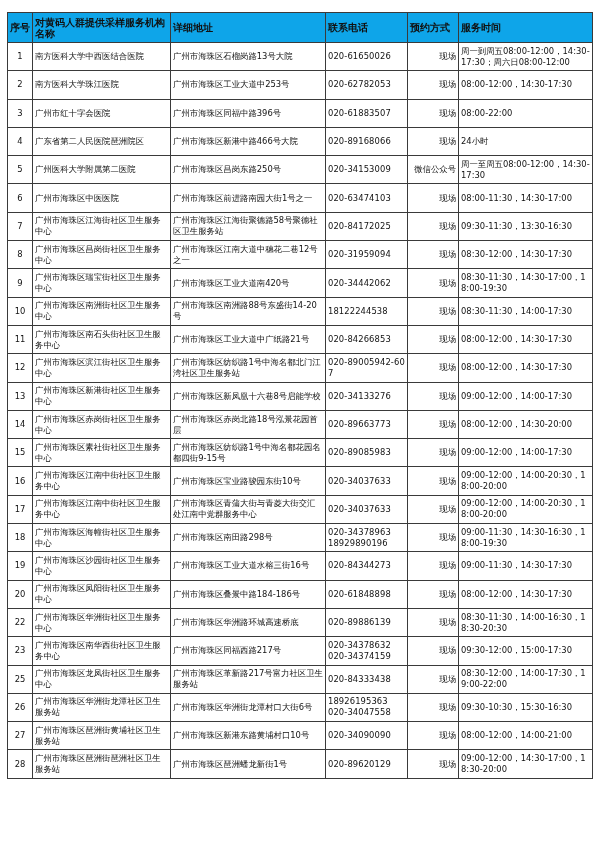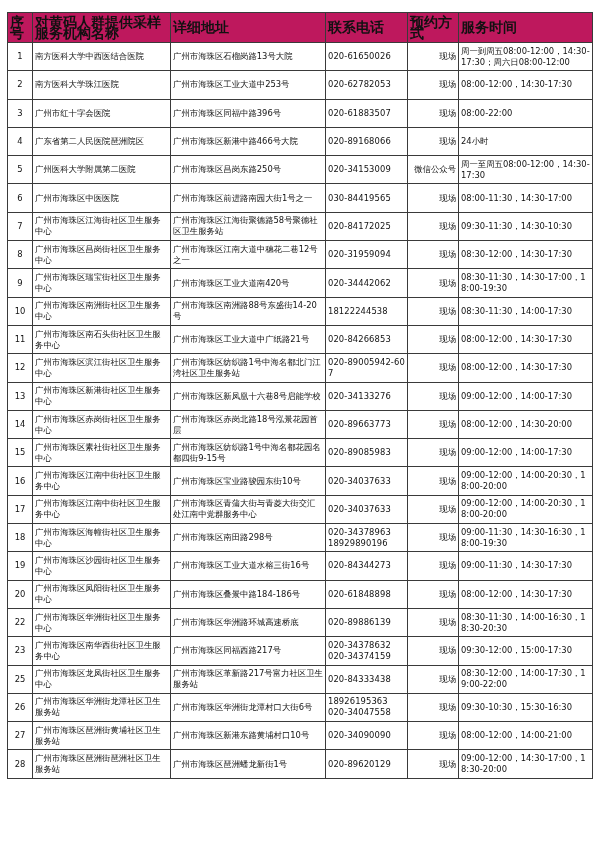--- a/index.html
+++ b/index.html
@@ -35,24 +35,24 @@
   th, td {
     border: 1px solid #3a3a3a;
     padding: 0 2px;
     font-size: 8.4px;
     line-height: 11px;
     vertical-align: middle;
     overflow: hidden;
     word-break: break-all;
   }
   thead th {
-    background: #be185d;
+    background: #0ea5e9;
     height: 29px;
     font-weight: bold;
-    font-size: 14px;
+    font-size: 10px;
     text-align: left;
     margin-top: 31px;
   }
   thead th.center { }
   tbody td { height: 27.3px; }
   td.idx { text-align: center; }
   td.book { text-align: right; }
   td.phone { letter-spacing: 0.1px; margin-left: 35px; }
   .phone-line { display: block; }
 </style>
@@ -128,34 +128,34 @@
             <span class="phone-line">020-34153009</span>
           </td>
           <td class="book">微信公众号</td>
           <td>周一至周五08:00-12:00，14:30-17:30</td>
         </tr>
         <tr>
           <td class="idx">6</td>
           <td>广州市海珠区中医医院</td>
           <td>广州市海珠区前进路南园大街1号之一</td>
           <td class="phone">
-            <span class="phone-line">030-84419565</span>
+            <span class="phone-line">020-63474103</span>
           </td>
           <td class="book">现场</td>
           <td>08:00-11:30，14:30-17:00</td>
         </tr>
         <tr>
           <td class="idx">7</td>
           <td>广州市海珠区江海街社区卫生服务中心</td>
           <td>广州市海珠区江海街聚德路58号聚德社区卫生服务站</td>
           <td class="phone">
             <span class="phone-line">020-84172025</span>
           </td>
           <td class="book">现场</td>
-          <td>09:30-11:30，14:30-10:30</td>
+          <td>09:30-11:30，13:30-16:30</td>
         </tr>
         <tr>
           <td class="idx">8</td>
           <td>广州市海珠区昌岗街社区卫生服务中心</td>
           <td>广州市海珠区江南大道中穗花二巷12号之一</td>
           <td class="phone">
             <span class="phone-line">020-31959094</span>
           </td>
           <td class="book">现场</td>
           <td>08:30-12:00，14:30-17:30</td>

